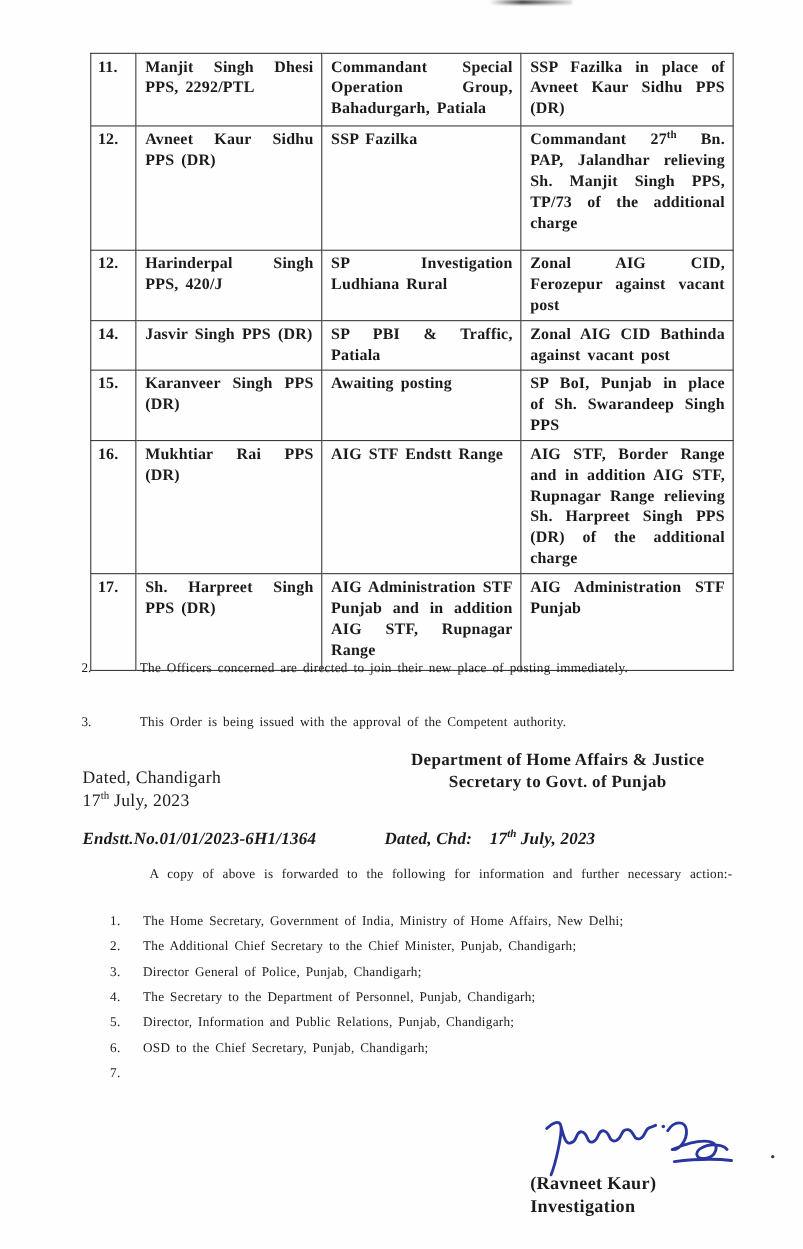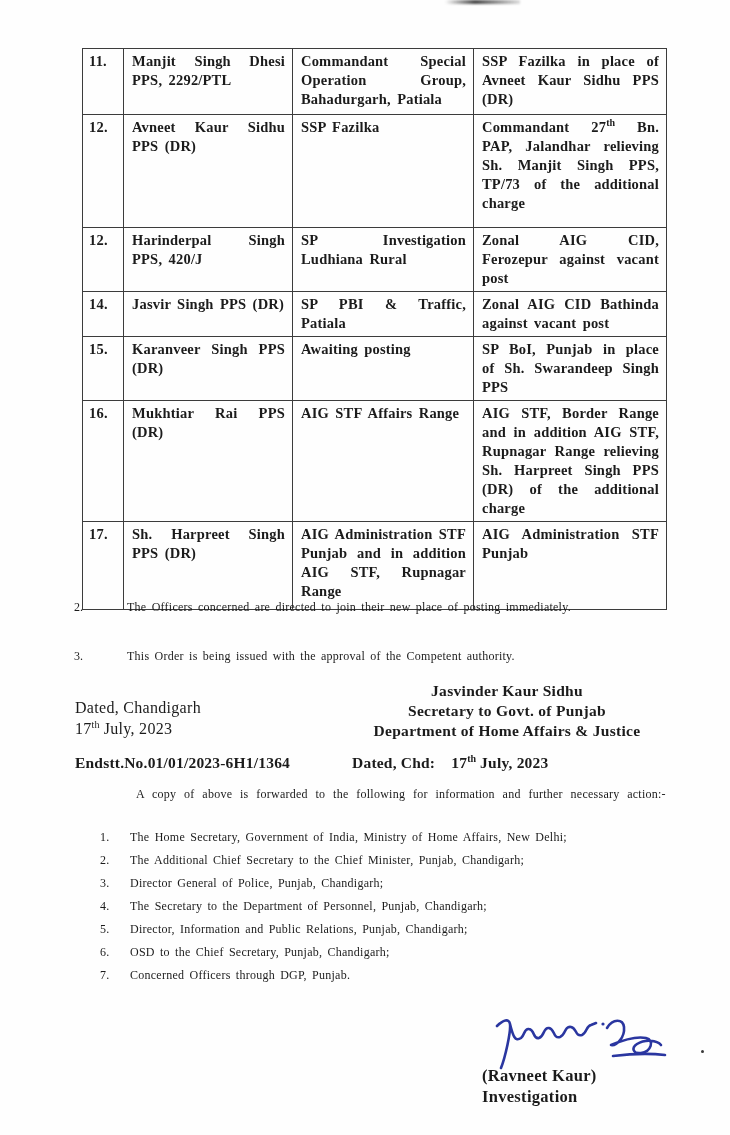--- a/index.html
+++ b/index.html
@@ -60,20 +60,21 @@
   }
   .signoff-left {
     position: absolute; left: 75px; top: 697px;
     font-weight: normal; font-size: 16px; line-height: 21px; letter-spacing: .3px;
   }
 
   .endstt-row {
     position: absolute; left: 75px; top: 754px; width: 595px;
     font-weight: bold; font-size: 15.5px; letter-spacing: .2px;
     white-space: nowrap;
+    font-style: italic;
   }
   .endstt-row .dated-label { margin-left: 62px; }
   .endstt-row .endstt-date { margin-left: 16px; }
 
   .forward-para {
     position: absolute; left: 74px; top: 783px; width: 595px;
     text-indent: 62px; word-spacing: 4.5px;
   }
 
   .cc-list { position: absolute; left: 75px; top: 826px; width: 596px; }
@@ -142,44 +143,43 @@
       </tr>
       <tr style="height:62px">
         <td class="sn">15.</td>
         <td>Karanveer Singh PPS (DR)</td>
         <td>Awaiting posting</td>
         <td>SP BoI, Punjab in place of Sh. Swarandeep Singh PPS</td>
       </tr>
       <tr style="height:115px">
         <td class="sn">16.</td>
         <td>Mukhtiar Rai PPS (DR)</td>
-        <td>AIG STF Affairs Range</td>
+        <td>AIG STF Endstt Range</td>
         <td>AIG STF, Border Range and in addition AIG STF, Rupnagar Range relieving Sh. Harpreet Singh PPS (DR) of the additional charge</td>
       </tr>
       <tr style="height:88px">
         <td class="sn">17.</td>
         <td>Sh. Harpreet Singh PPS (DR)</td>
         <td>AIG Administration STF Punjab and in addition AIG STF, Rupnagar Range</td>
         <td>AIG Administration STF Punjab</td>
       </tr>
     </tbody>
   </table>
 
   <div class="para p2 bodytext">
     <span class="pnum">2.</span><span>The Officers concerned are directed to join their new place of posting immediately.</span>
   </div>
 
   <div class="para p3 bodytext">
     <span class="pnum">3.</span><span>This Order is being issued with the approval of the Competent authority.</span>
   </div>
 
   <div class="signoff-right">
-    <div>Jasvinder Kaur Sidhu</div>
+    <div>Department of Home Affairs &amp; Justice</div>
     <div>Secretary to Govt. of Punjab</div>
-    <div>Department of Home Affairs &amp; Justice</div>
   </div>
 
   <div class="signoff-left">
     <div>Dated, Chandigarh</div>
     <div><span>17</span><sup>th</sup><span> July, 2023</span></div>
   </div>
 
   <div class="endstt-row">
     <span>Endstt.No.01/01/2023-6H1/1364</span><span class="dated-label">Dated, Chd:</span><span class="endstt-date"><span>17</span><sup>th</sup><span> July, 2023</span></span>
   </div>
@@ -199,21 +199,21 @@
     <div class="cc-item">
       <span class="cnum">4.</span><span>The Secretary to the Department of Personnel, Punjab, Chandigarh;</span>
     </div>
     <div class="cc-item">
       <span class="cnum">5.</span><span>Director, Information and Public Relations, Punjab, Chandigarh;</span>
     </div>
     <div class="cc-item">
       <span class="cnum">6.</span><span>OSD to the Chief Secretary, Punjab, Chandigarh;</span>
     </div>
     <div class="cc-item">
-      <span class="cnum">7.</span><span>Concerned Officers through DGP, Punjab.</span>
+      <span class="cnum">7.</span>
     </div>
   </div>
 
   <div class="sig-block">
     <svg class="sig-scribble" width="224" height="58" viewBox="0 0 224 58">
       <g fill="none" stroke-width="2.6" stroke-linecap="round" stroke-linejoin="round" stroke="#2a36a0">
         <path d="M14,14 C20,8 26,6 27,12 C28,20 22,46 18,56 M27,12 C30,24 32,30 38,26 C42,23 41,16 46,17 C52,18 50,28 56,26 C62,24 60,15 66,16 C72,17 70,27 77,25 C83,23 81,14 88,15 C94,16 92,25 99,23 C104,21 103,14 108,13 L113,11"></path>
         <path d="M124,16 C130,6 140,7 141,15 C142,25 134,34 128,33 C140,28 154,24 163,26 C172,28 168,40 158,41 C150,42 148,36 154,32 C162,27 174,28 178,33"></path>
         <path d="M130,44 C146,42 166,41 182,43"></path>
         <circle cx="120" cy="12" r="1.6" fill="#2a36a0" stroke="none"></circle>

